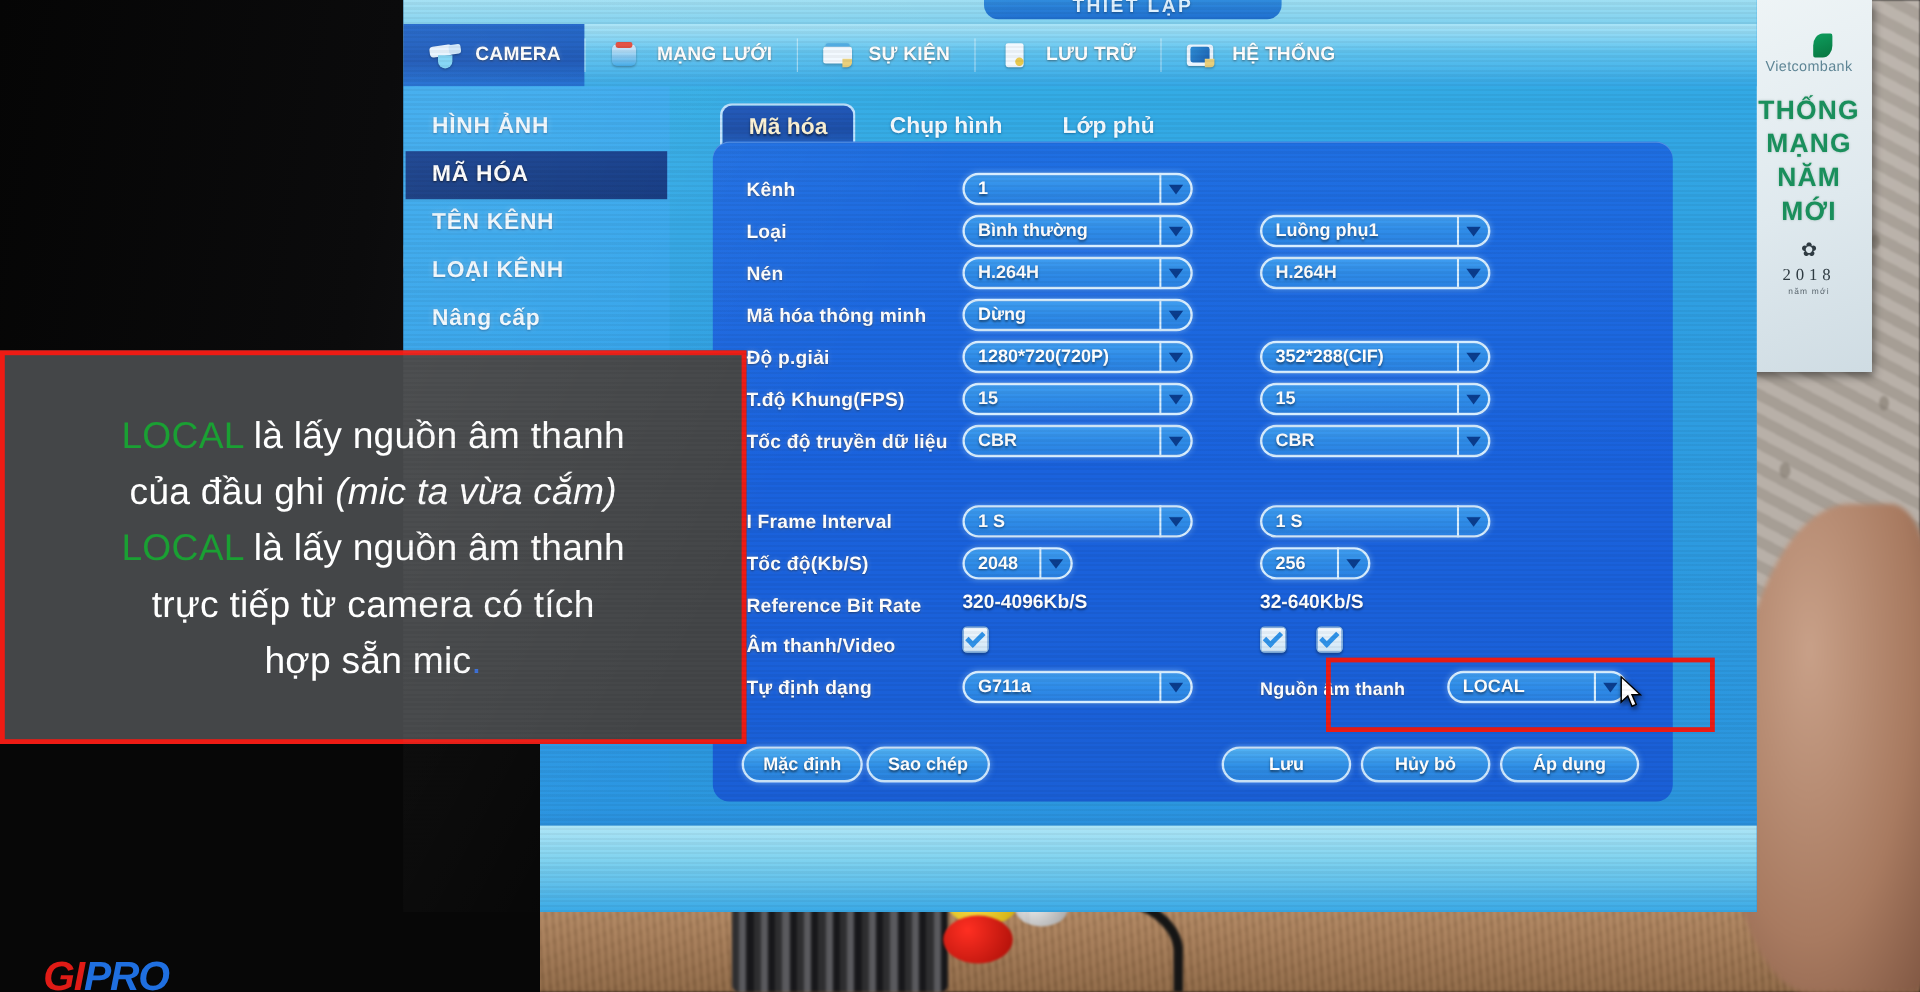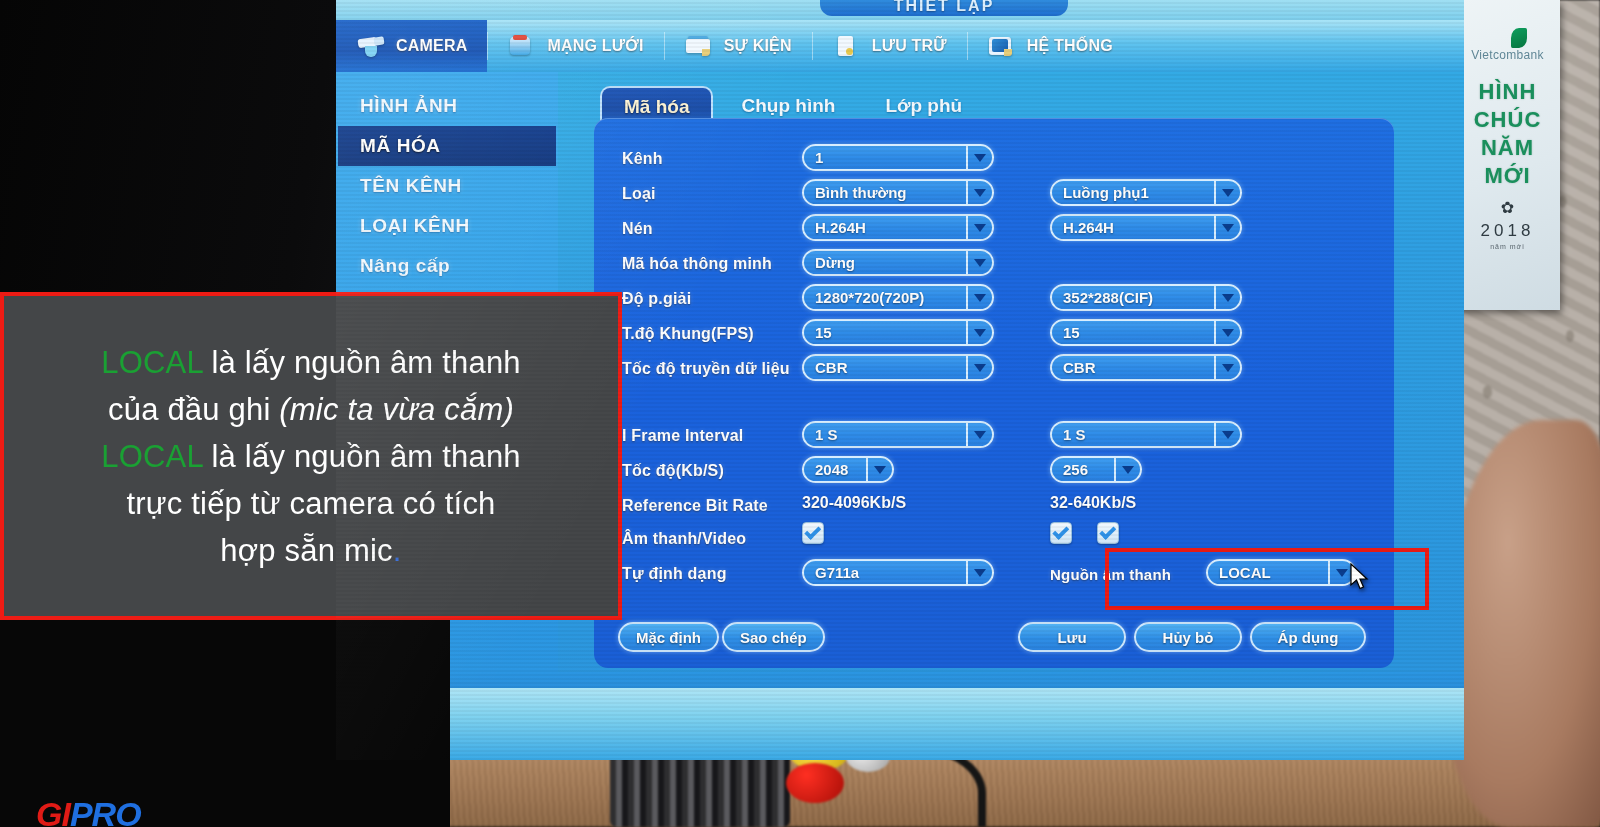--- a/index.html
+++ b/index.html
@@ -47,21 +47,21 @@
     position:absolute; left:56px; top:28px; width:16px; height:20px;
     background: linear-gradient(160deg,#0e9e5e,#07753f);
     border-radius: 50% 10% 50% 10%;
   }
   .poster .pmsg{
     margin-top:16px; font-size:22px; line-height:28px; font-weight:bold;
     color:#1a8f5c; letter-spacing:1px;
     text-shadow: 0 0 2px rgba(0,80,50,.3);
   }
   .poster .pstar{ margin-top:8px; font-size:16px; color:#2f3b42; }
-  .poster .pyear{ margin-top:4px; font-size:17px; letter-spacing:4px; color:#2f3b42; }
+  .poster .pyear{ margin-top:4px; font-size:14px; letter-spacing:4px; color:#2f3b42;font-family:Liberation Serif, serif; }
   .poster .pfoot{ margin-top:2px; font-size:7px; color:#5a666e; letter-spacing:1px;}
 
   .table-wood{
     position:absolute; left:440px; top:720px; width:1160px; height:107px;
     background:
       repeating-linear-gradient(86deg, rgba(0,0,0,.14) 0 2px, rgba(255,255,255,.05) 2px 6px),
       linear-gradient(180deg,#c49a72 0%, #a87d57 55%, #8e6743 100%);
     filter: blur(1.4px);
   }
   .arm{
@@ -335,22 +335,22 @@
 <body>
 
 <div id="stage">
 
   <div class="wall"></div>
 
   <div class="poster">
     <div class="pleaf"></div>
     <div class="pbrand">Vietcombank</div>
     <div class="pmsg">
-      <div>HÌNH</div>
-      <div>CHÚC</div>
+      <div>THỐNG</div>
+      <div>MẠNG</div>
       <div>NĂM</div>
       <div>MỚI</div>
     </div>
     <div class="pstar">✿</div>
     <div class="pyear">2018</div>
     <div class="pfoot">năm mới</div>
   </div>
 
   <div class="table-wood"></div>
   <div class="arm"></div>

